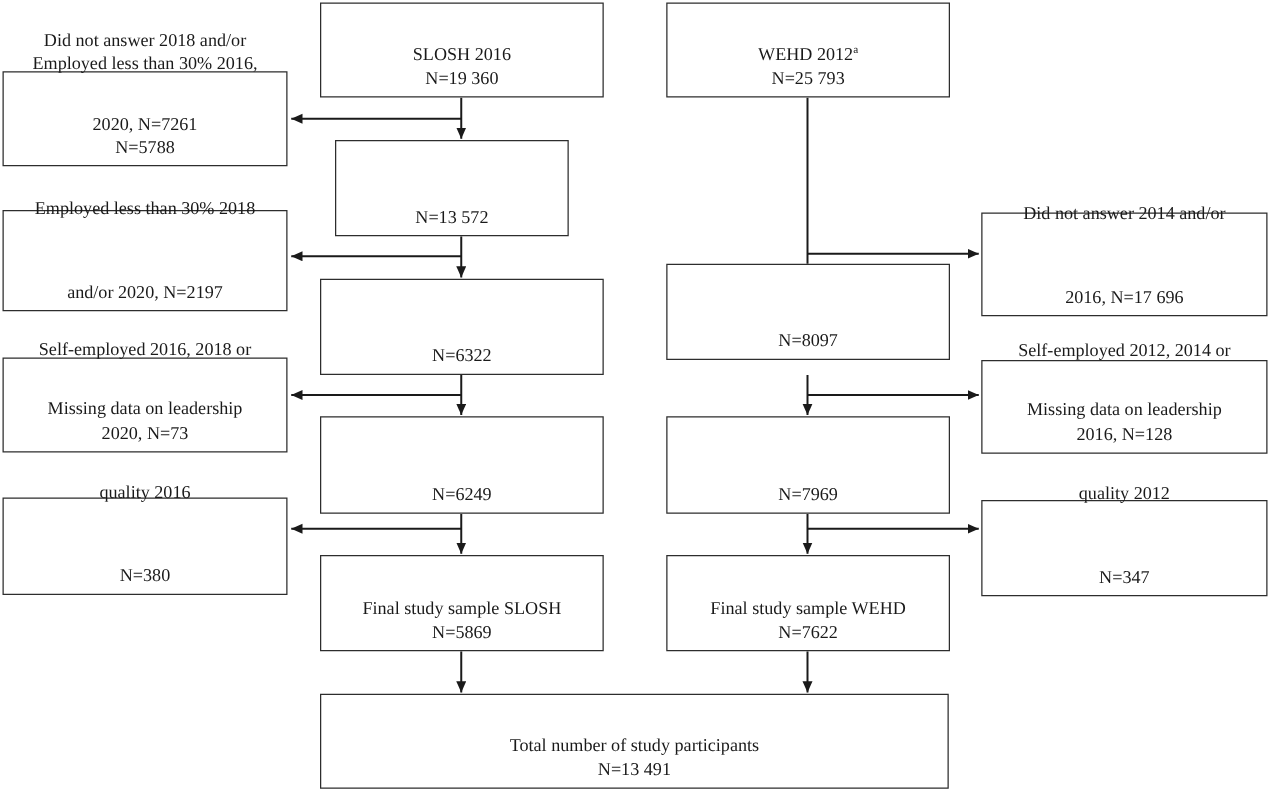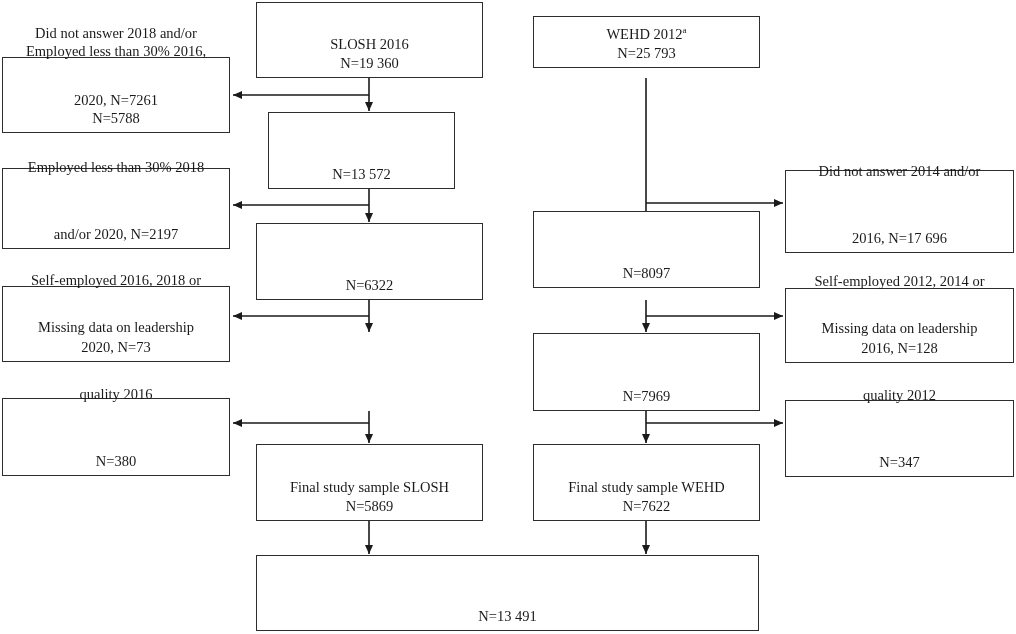--- a/index.html
+++ b/index.html
@@ -54,26 +54,29 @@
   <div class="box" style="left:256px;top:2px;width:227px;height:76px">
     <div class="ln">SLOSH 2016</div>
     <div class="ln">N=19 360</div>
   </div>
   <div class="box" style="left:268px;top:112px;width:187px;height:77px">
     <div class="ln">N=13 572</div>
   </div>
   <div class="box" style="left:256px;top:223px;width:227px;height:77px">
     <div class="ln">N=6322</div>
   </div>
+  <div class="box" style="left:256px;top:333px;width:227px;height:78px">
+    <div class="ln">N=6249</div>
+  </div>
   <div class="box" style="left:256px;top:444px;width:227px;height:77px">
     <div class="ln">Final study sample SLOSH</div>
     <div class="ln">N=5869</div>
   </div>
 
-  <div class="box" style="left:533px;top:16px;width:227px;height:52px">
+  <div class="box" style="left:533px;top:2px;width:227px;height:76px">
     <div class="ln"><span>WEHD 2012</span><sup>a</sup></div>
     <div class="ln">N=25 793</div>
   </div>
   <div class="box" style="left:533px;top:211px;width:227px;height:77px">
     <div class="ln">N=8097</div>
   </div>
   <div class="box" style="left:533px;top:333px;width:227px;height:78px">
     <div class="ln">N=7969</div>
   </div>
   <div class="box" style="left:533px;top:444px;width:227px;height:77px">
@@ -109,16 +112,17 @@
     <div class="ln">Self-employed 2012, 2014 or</div>
     <div class="ln">2016, N=128</div>
   </div>
   <div class="box side" style="left:785px;top:400px;width:229px;height:77px">
     <div class="ln">Missing data on leadership</div>
     <div class="ln">quality 2012</div>
     <div class="ln">N=347</div>
   </div>
 
   <div class="box" style="left:256px;top:555px;width:503px;height:76px">
+    <div class="ln">Total number of study participants</div>
     <div class="ln">N=13 491</div>
   </div>
 
 </div>
 
 </body></html>

